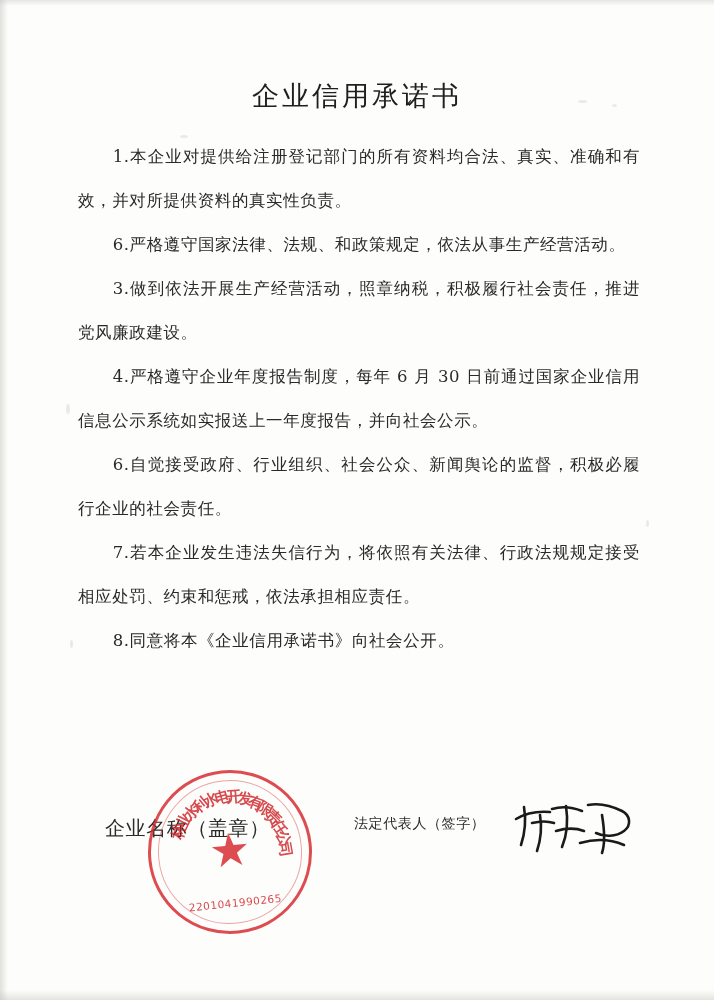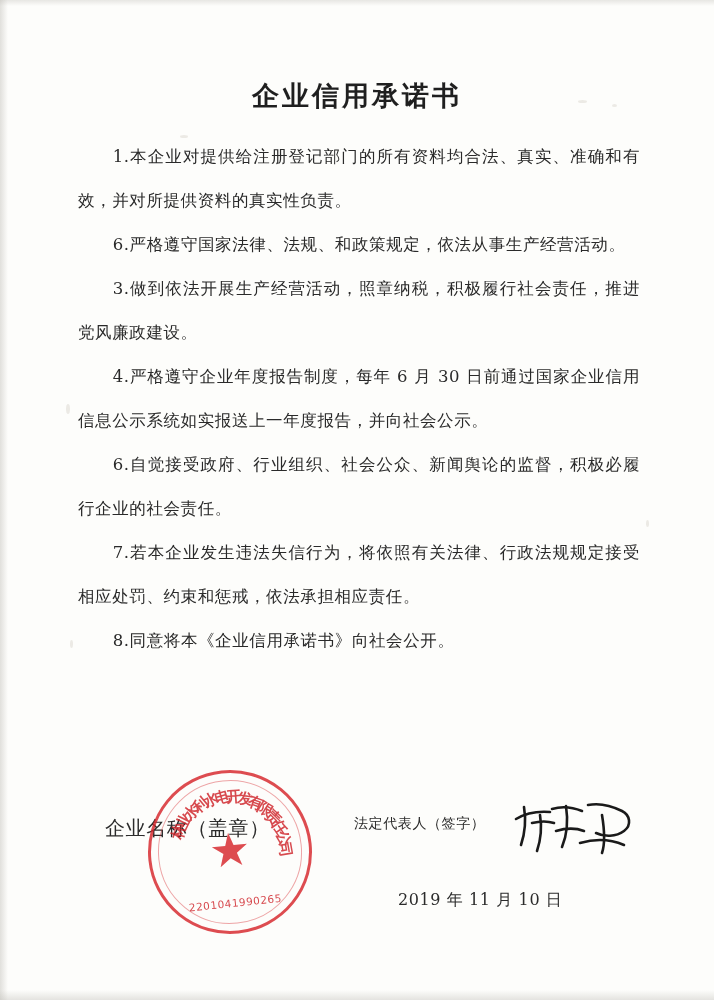--- a/index.html
+++ b/index.html
@@ -27,21 +27,21 @@
     border-radius: 50%;
     opacity: .55;
   }
   .title {
     position: absolute;
     top: 78px;
     left: 0;
     width: 714px;
     text-align: center;
     font-size: 27px;
-    font-weight: bold;
+    font-weight: normal;
     letter-spacing: 3px;
     color: #1f1f1f;
     font-family: "DejaVu Serif", serif;
   }
   .body-text {
     position: absolute;
     top: 135px;
     left: 78px;
     width: 562px;
   }
@@ -192,21 +192,20 @@
     <p class="para">4.严格遵守企业年度报告制度，每年 6 月 30 日前通过国家企业信用信息公示系统如实报送上一年度报告，并向社会公示。</p>
     <p class="para">6.自觉接受政府、行业组织、社会公众、新闻舆论的监督，积极必履行企业的社会责任。</p>
     <p class="para">7.若本企业发生违法失信行为，将依照有关法律、行政法规规定接受相应处罚、约束和惩戒，依法承担相应责任。</p>
     <p class="para">8.同意将本《企业信用承诺书》向社会公开。</p>
   </div>
 
   <div class="sig-block">
 
     <div class="company-label">企业名称（盖章）</div>
     <div class="rep-label">法定代表人（签字）</div>
-    <div class="date-line">2019 年 11 月 10 日</div>
 
     <div class="seal">
       <div class="seal-inner"></div>
       <div class="seal-text">
         <span style="transform:rotate(-70deg) translate(0,-64px) rotate(0deg);">林</span>
         <span style="transform:rotate(-58deg) translate(0,-64px) rotate(0deg);">业</span>
         <span style="transform:rotate(-46deg) translate(0,-64px) rotate(0deg);">水</span>
         <span style="transform:rotate(-34deg) translate(0,-64px) rotate(0deg);">利</span>
         <span style="transform:rotate(-22deg) translate(0,-64px) rotate(0deg);">水</span>
         <span style="transform:rotate(-10deg) translate(0,-64px) rotate(0deg);">电</span>

